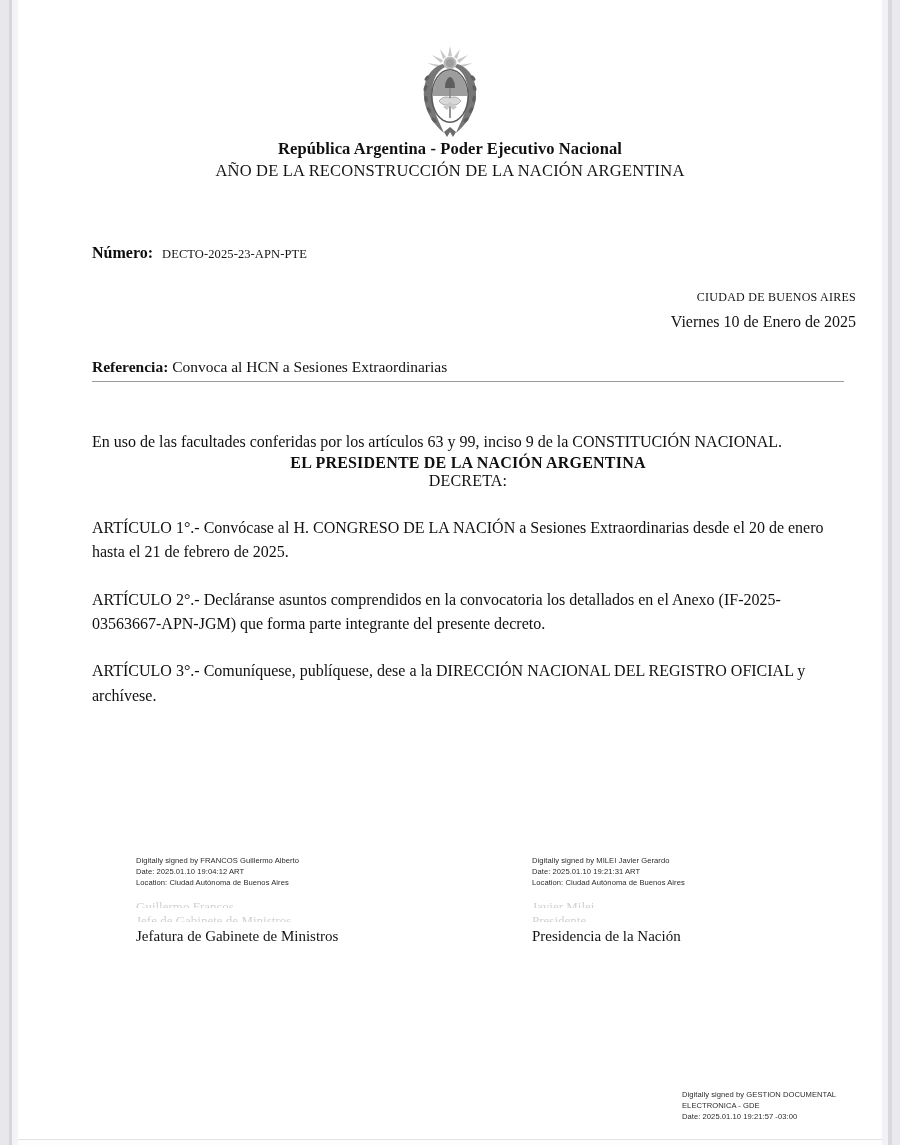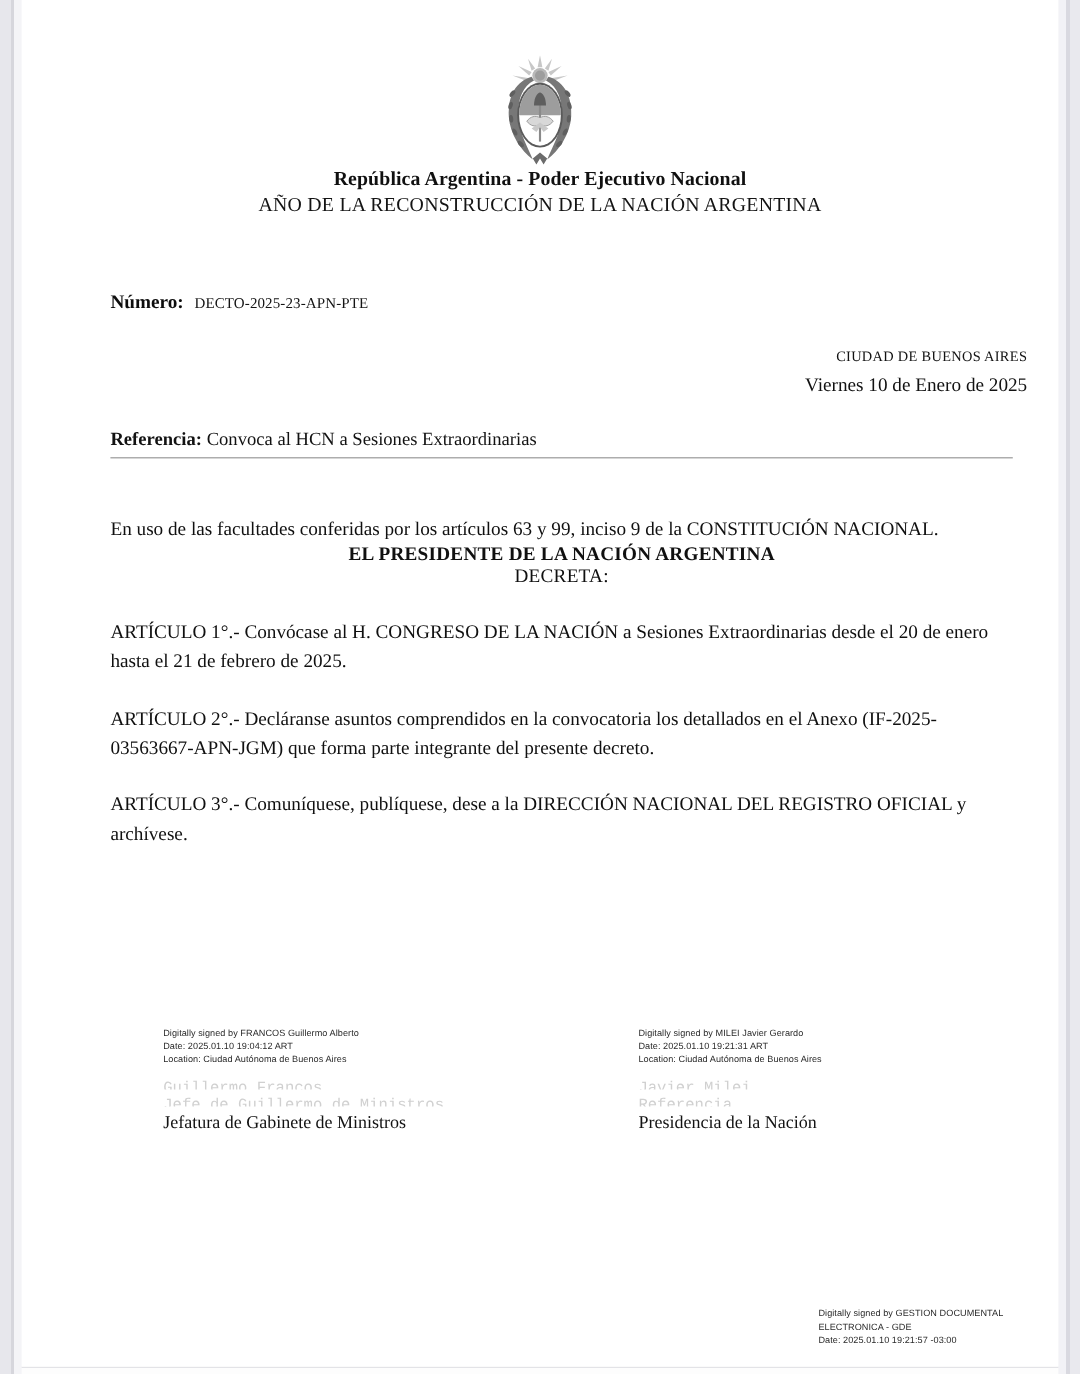--- a/index.html
+++ b/index.html
@@ -176,21 +176,21 @@
   .sig-right { left: 486px; top: 856px; }
 
   .sig-meta {
     font-family: "Liberation Sans", "DejaVu Sans", sans-serif;
     font-size: 7.6px;
     line-height: 1.42;
     color: #2b2b2b;
     letter-spacing: .05px;
   }
   .sig-ghost {
-    font-family: Liberation Mono, monospace;
+    font-family: Liberation Serif, serif;
     color: #b4b4b4;
     opacity: .62;
     overflow: hidden;
   }
   .sig-ghost-name {
     font-size: 13px;
     height: 9px;
     line-height: 15px;
     margin-top: 11px;
   }
@@ -306,30 +306,30 @@
       <p class="article" style="margin-top:0;">ARTÍCULO 1°.- Convócase al H. CONGRESO DE LA NACIÓN a Sesiones Extraordinarias desde el 20 de enero hasta el 21 de febrero de 2025.</p>
       <p class="article" style="margin-bottom:0;">ARTÍCULO 2°.- Decláranse asuntos comprendidos en la convocatoria los detallados en el Anexo (IF-2025-03563667-APN-JGM) que forma parte integrante del presente decreto.</p>
       <p class="article" style="margin-bottom:0;">ARTÍCULO 3°.- Comuníquese, publíquese, dese a la DIRECCIÓN NACIONAL DEL REGISTRO OFICIAL y archívese.</p>
     </div>
 
     <div class="sig sig-left">
       <div class="sig-meta">Digitally signed by FRANCOS Guillermo Alberto</div>
       <div class="sig-meta">Date: 2025.01.10 19:04:12 ART</div>
       <div class="sig-meta">Location: Ciudad Autónoma de Buenos Aires</div>
       <div class="sig-ghost sig-ghost-name">Guillermo Francos</div>
-      <div class="sig-ghost sig-ghost-role">Jefe de Guillermo de Ministros</div>
+      <div class="sig-ghost sig-ghost-role">Jefe de Gabinete de Ministros</div>
       <div class="sig-org">Jefatura de Gabinete de Ministros</div>
     </div>
 
     <div class="sig sig-right">
       <div class="sig-meta">Digitally signed by MILEI Javier Gerardo</div>
       <div class="sig-meta">Date: 2025.01.10 19:21:31 ART</div>
       <div class="sig-meta">Location: Ciudad Autónoma de Buenos Aires</div>
       <div class="sig-ghost sig-ghost-name">Javier Milei</div>
-      <div class="sig-ghost sig-ghost-role">Referencia</div>
+      <div class="sig-ghost sig-ghost-role">Presidente</div>
       <div class="sig-org">Presidencia de la Nación</div>
     </div>
 
     <div class="gde">
       <div>Digitally signed by GESTION DOCUMENTAL</div>
       <div>ELECTRONICA - GDE</div>
       <div>Date: 2025.01.10 19:21:57 -03:00</div>
     </div>
 
   </div>

